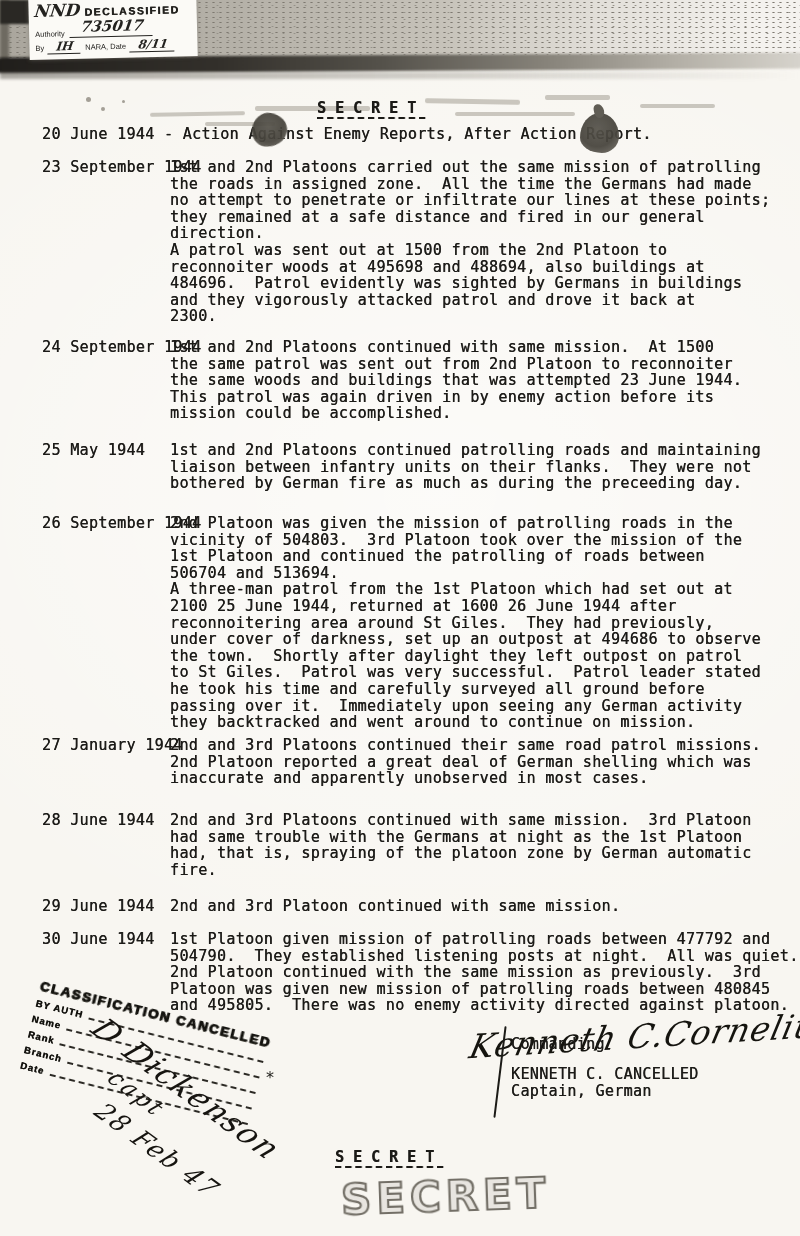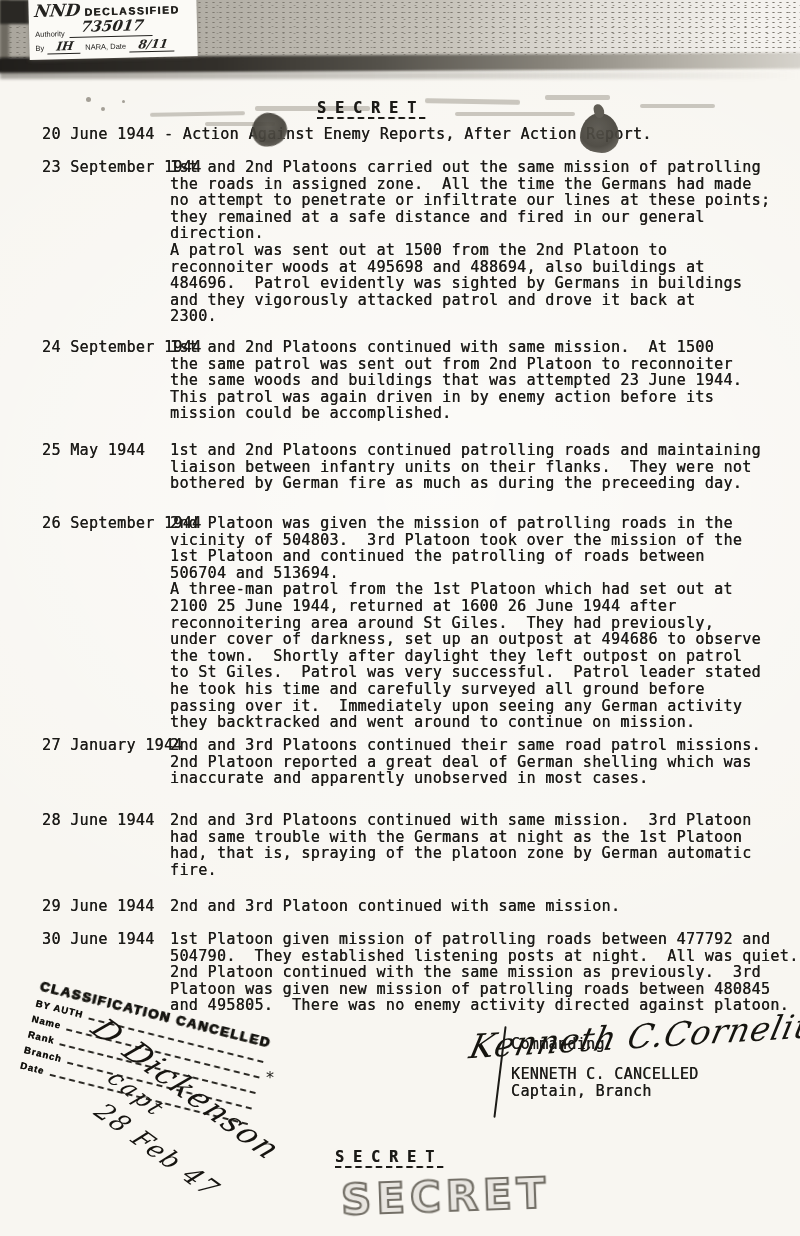--- a/index.html
+++ b/index.html
@@ -246,19 +246,19 @@
       </div>
   </div>
   <div id="scrawl-name" class="scrawl">D Dickenson</div>
   <div id="scrawl-rank" class="scrawl">capt</div>
   <div id="scrawl-date" class="scrawl">28 Feb 47</div>
   <div class="asterisk-mark">*</div>
 
   <div class="sig-script">Kenneth C.Cornelius</div>
   <div class="sig-stroke"></div>
   <div class="sig-typed typed" style="top:1066px">KENNETH C. CANCELLED</div>
-  <div class="sig-typed typed" style="top:1083px">Captain, Branch</div>
+  <div class="sig-typed typed" style="top:1083px">Captain, German</div>
   <div class="sig-typed typed" style="top:1036px">Commanding</div>
 
   <div id="secret-bottom" class="secret-typed">SECRET</div>
   <div class="secret-stamp">SECRET</div>
 
 </div>
 
 </body></html>

